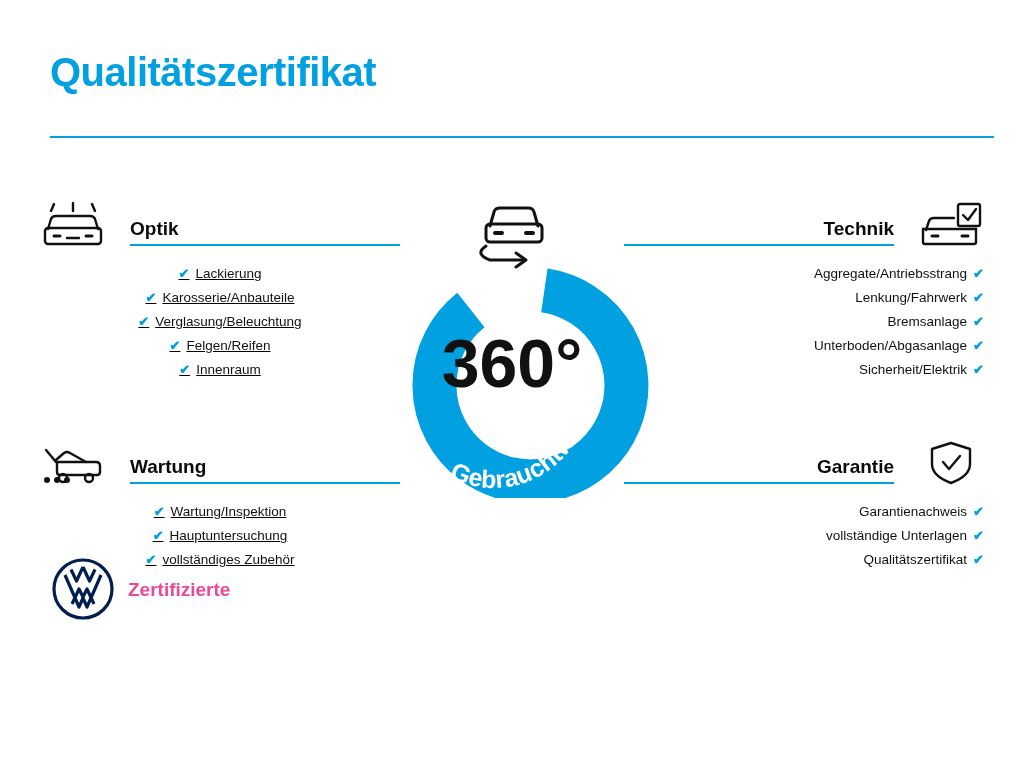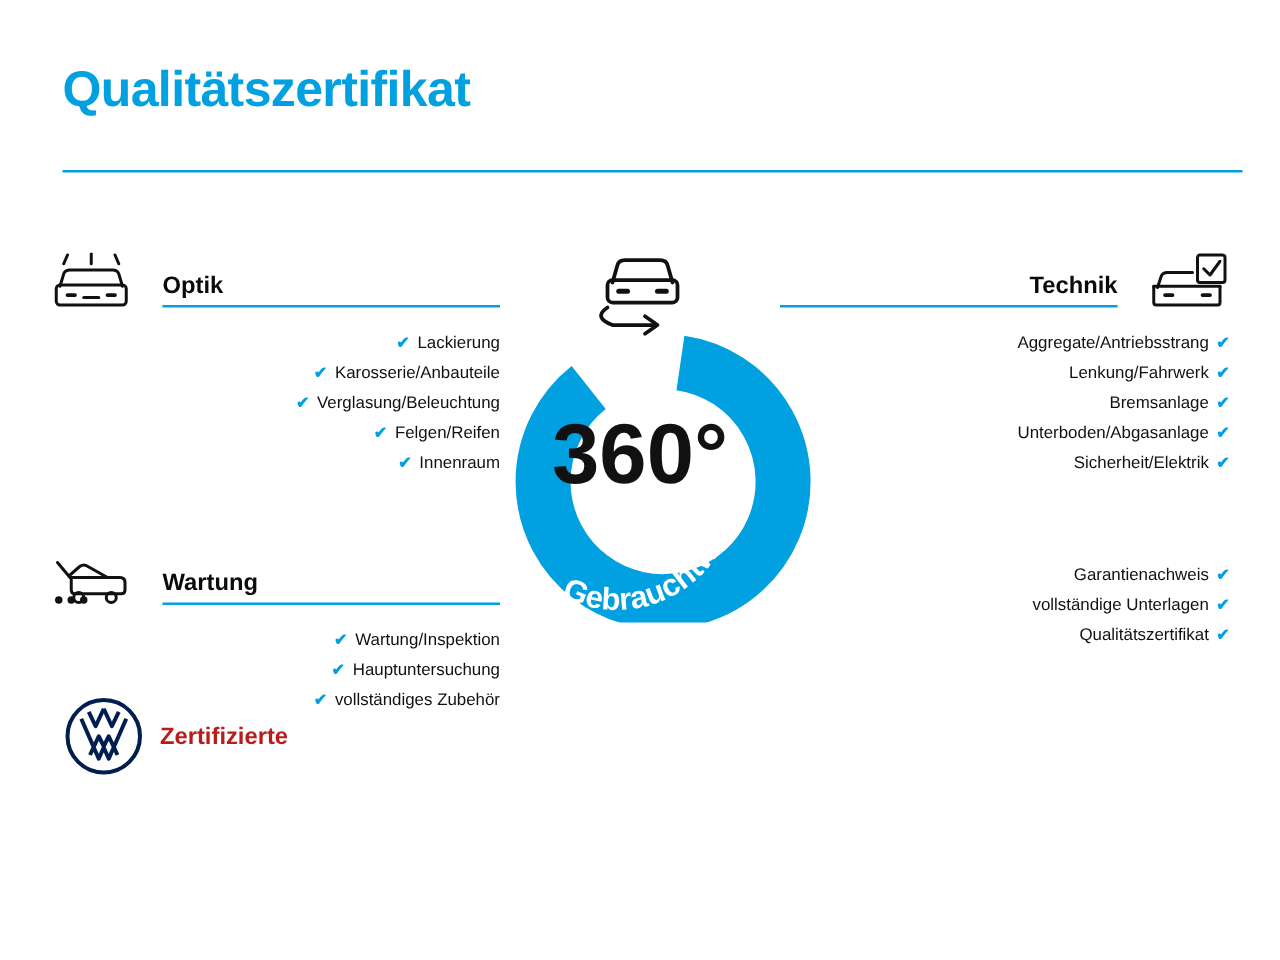--- a/index.html
+++ b/index.html
@@ -31,21 +31,21 @@
     left: 50px; top: 136px;
     width: 944px; height: 2px;
     background: #00A0E1;
   }
 
   
   .col-left  { position: absolute; left: 40px;  top: 200px; width: 360px; }
   .col-right { position: absolute; right: 40px; top: 200px; width: 360px; }
 
   .block { position: relative; }
-  .block.left  { text-align: right; }
+  .block.left  { text-align: center; text-decoration: underline; }
   .block.right { text-align: right; }
 
   .block-head {
     position: relative;
     height: 52px;
   }
   .block-head .icon {
     position: absolute;
     top: 2px;
     width: 66px; height: 46px;
@@ -121,21 +121,21 @@
     position: absolute;
     left: 52px; bottom: 52px;
     display: flex;
     align-items: center;
   }
   .vw-mark { width: 62px; height: 62px; }
   .footer-text {
     margin-left: 14px;
     font-size: 19px;
     font-weight: bold;
-    color: #b91c1c;
+    color: #ec4899;
     line-height: 25px;
   }
 </style>
 </head>
 <body>
 
 <div class="page">
 
   <div class="title">Qualitätszertifikat</div>
   <div class="title-rule"></div>
@@ -226,20 +226,32 @@
         <div class="item"><span>Lenkung/Fahrwerk</span><span class="check">✔</span></div>
         <div class="item"><span>Bremsanlage</span><span class="check">✔</span></div>
         <div class="item"><span>Unterboden/Abgasanlage</span><span class="check">✔</span></div>
         <div class="item"><span>Sicherheit/Elektrik</span><span class="check">✔</span></div>
       </div>
     </div>
 
     <div class="gap-block"></div>
 
     <div class="block right">
+      <div class="block-head">
+        <span class="icon">
+          <svg viewBox="0 0 66 46" width="66" height="46">
+            <g fill="none" stroke="#111" stroke-width="2.4" stroke-linecap="round" stroke-linejoin="round">
+              <path d="M33 3 L52 9 L52 24 Q52 36 33 43 Q14 36 14 24 L14 9 Z"></path>
+              <path d="M25 22 L31 29 L42 16"></path>
+            </g>
+          </svg>
+        </span>
+        <div class="block-title">Garantie</div>
+        <div class="head-rule"></div>
+      </div>
       <div class="items">
         <div class="item"><span>Garantienachweis</span><span class="check">✔</span></div>
         <div class="item"><span>vollständige Unterlagen</span><span class="check">✔</span></div>
         <div class="item"><span>Qualitätszertifikat</span><span class="check">✔</span></div>
       </div>
     </div>
   </div>
 
   <div class="center">
 

